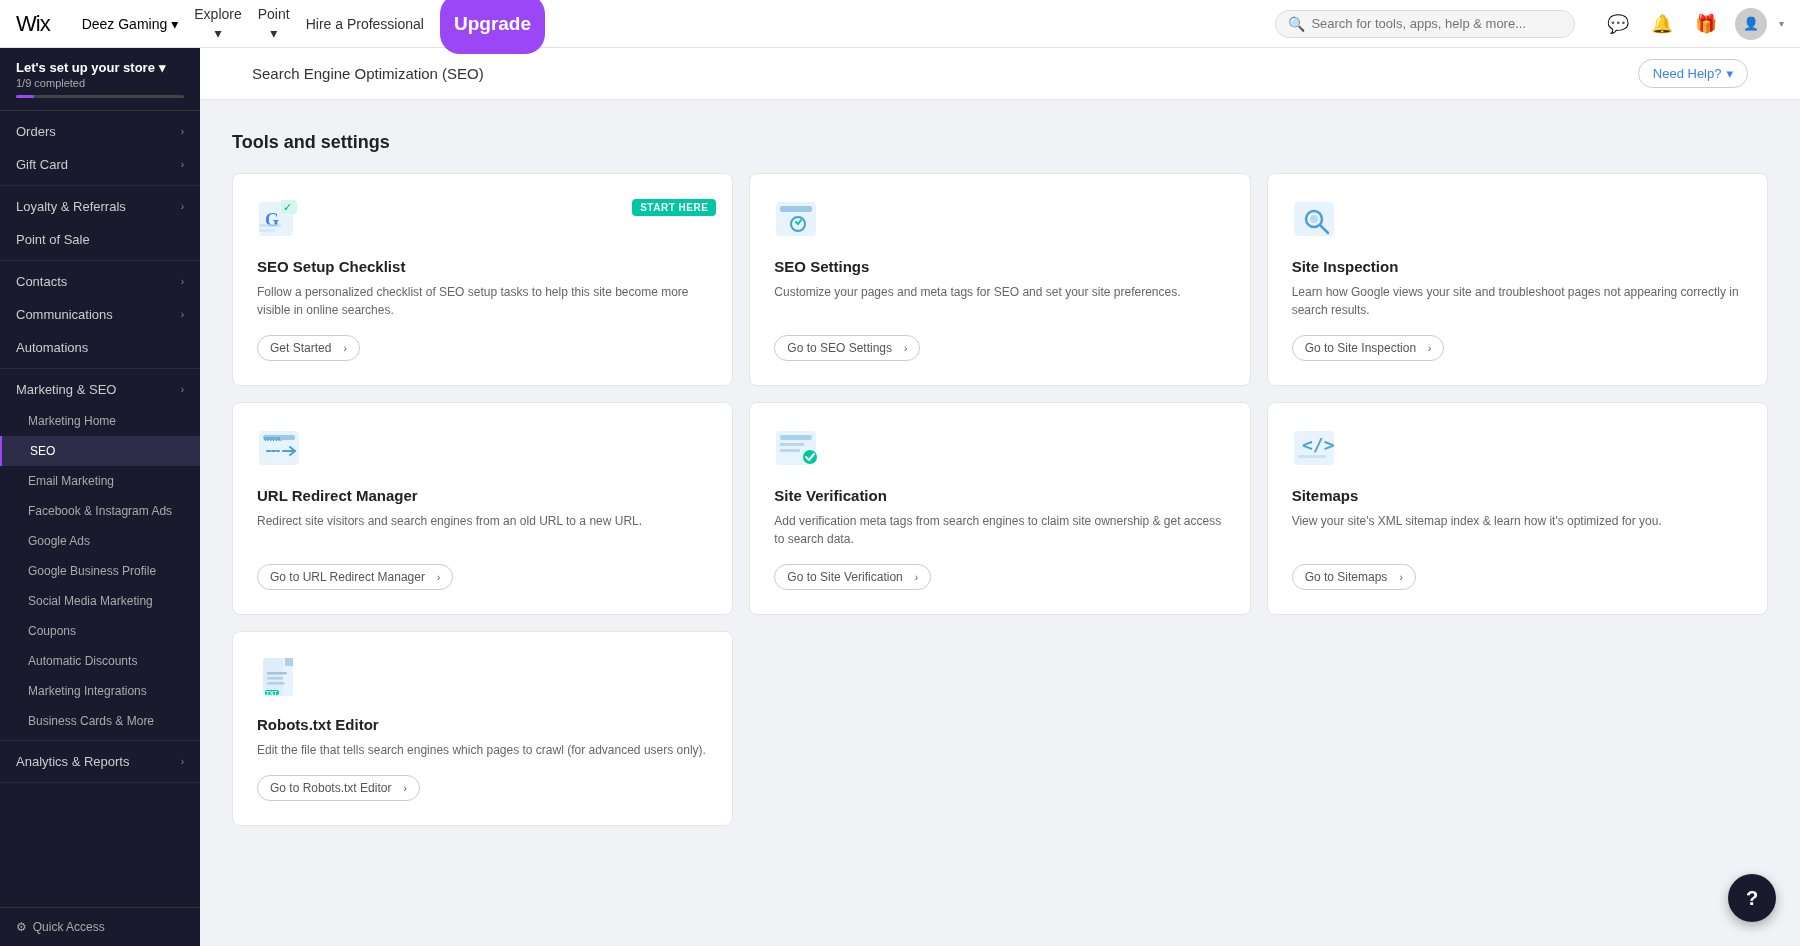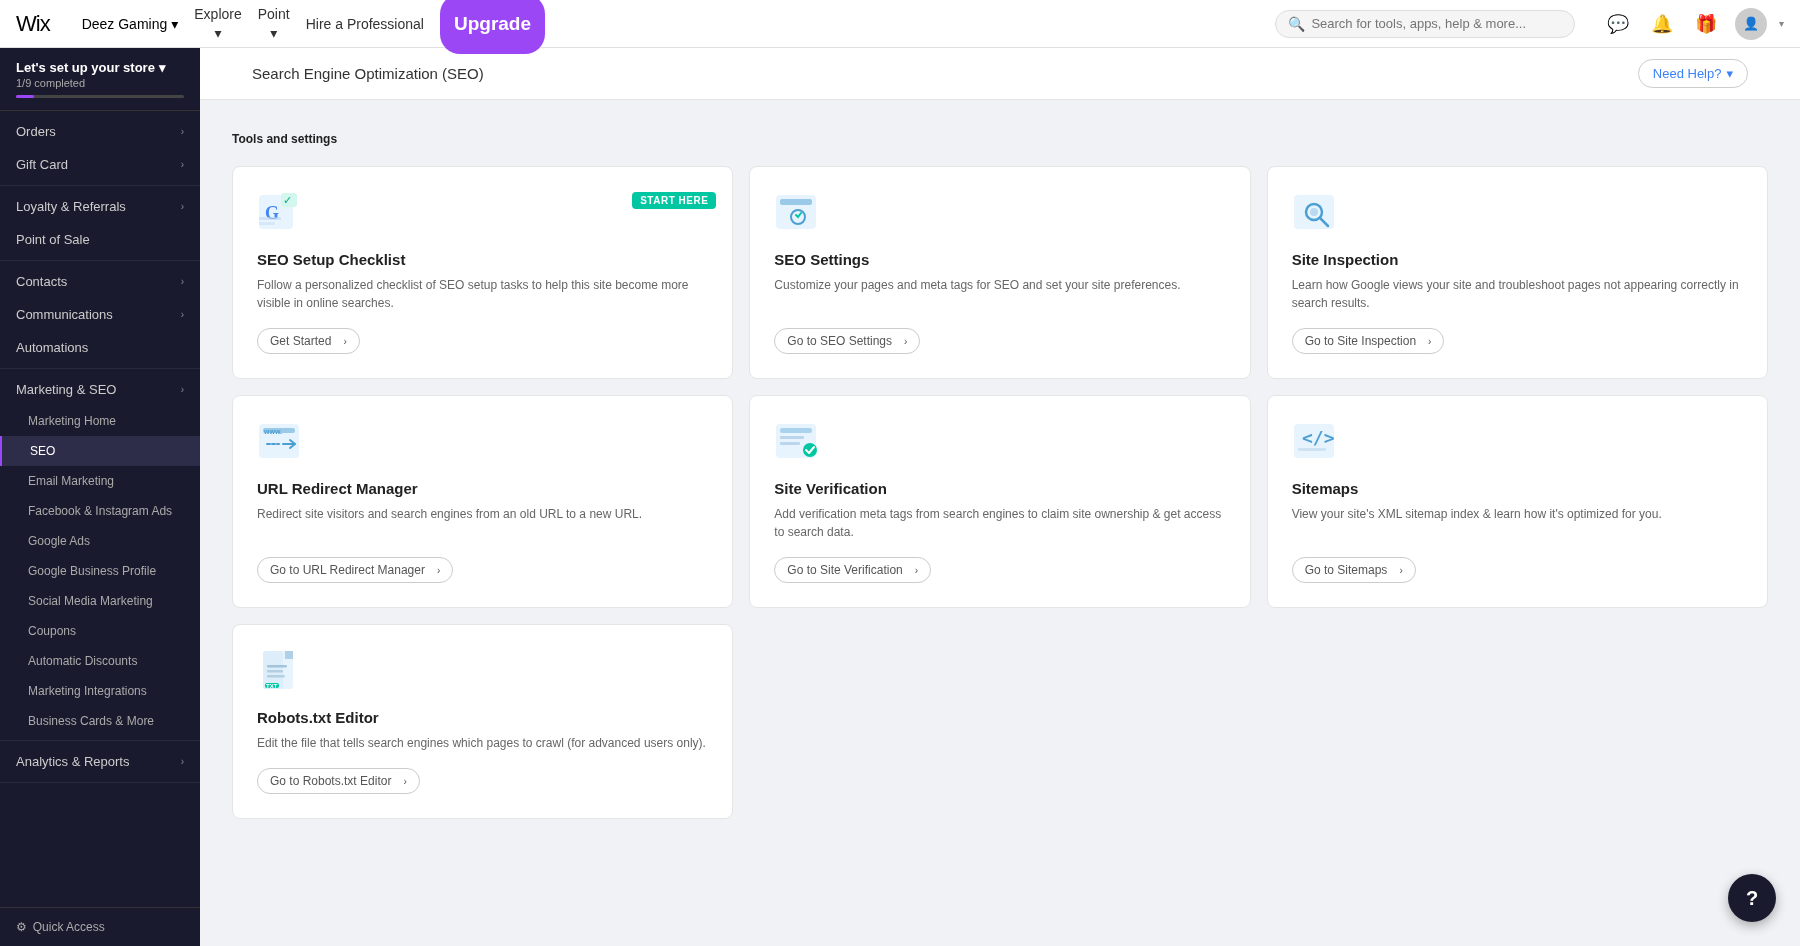--- a/index.html
+++ b/index.html
@@ -149,21 +149,21 @@
       padding: 6px 14px;
       font-size: 13px;
       font-weight: 500;
       cursor: pointer;
       background: #fff;
       color: #3b82f6;
     }
 
     .content-body { padding: 32px; }
 
-    .section-title { font-size: 12px; font-weight: 600; color: #222; margin-bottom: 20px; }
+    .section-title { font-size: 18px; font-weight: 600; color: #222; margin-bottom: 20px; }
 
     
     .cards-grid {
       display: grid;
       grid-template-columns: 1fr 1fr 1fr;
       gap: 16px;
       margin-bottom: 16px;
     }
 
     .tool-card {

